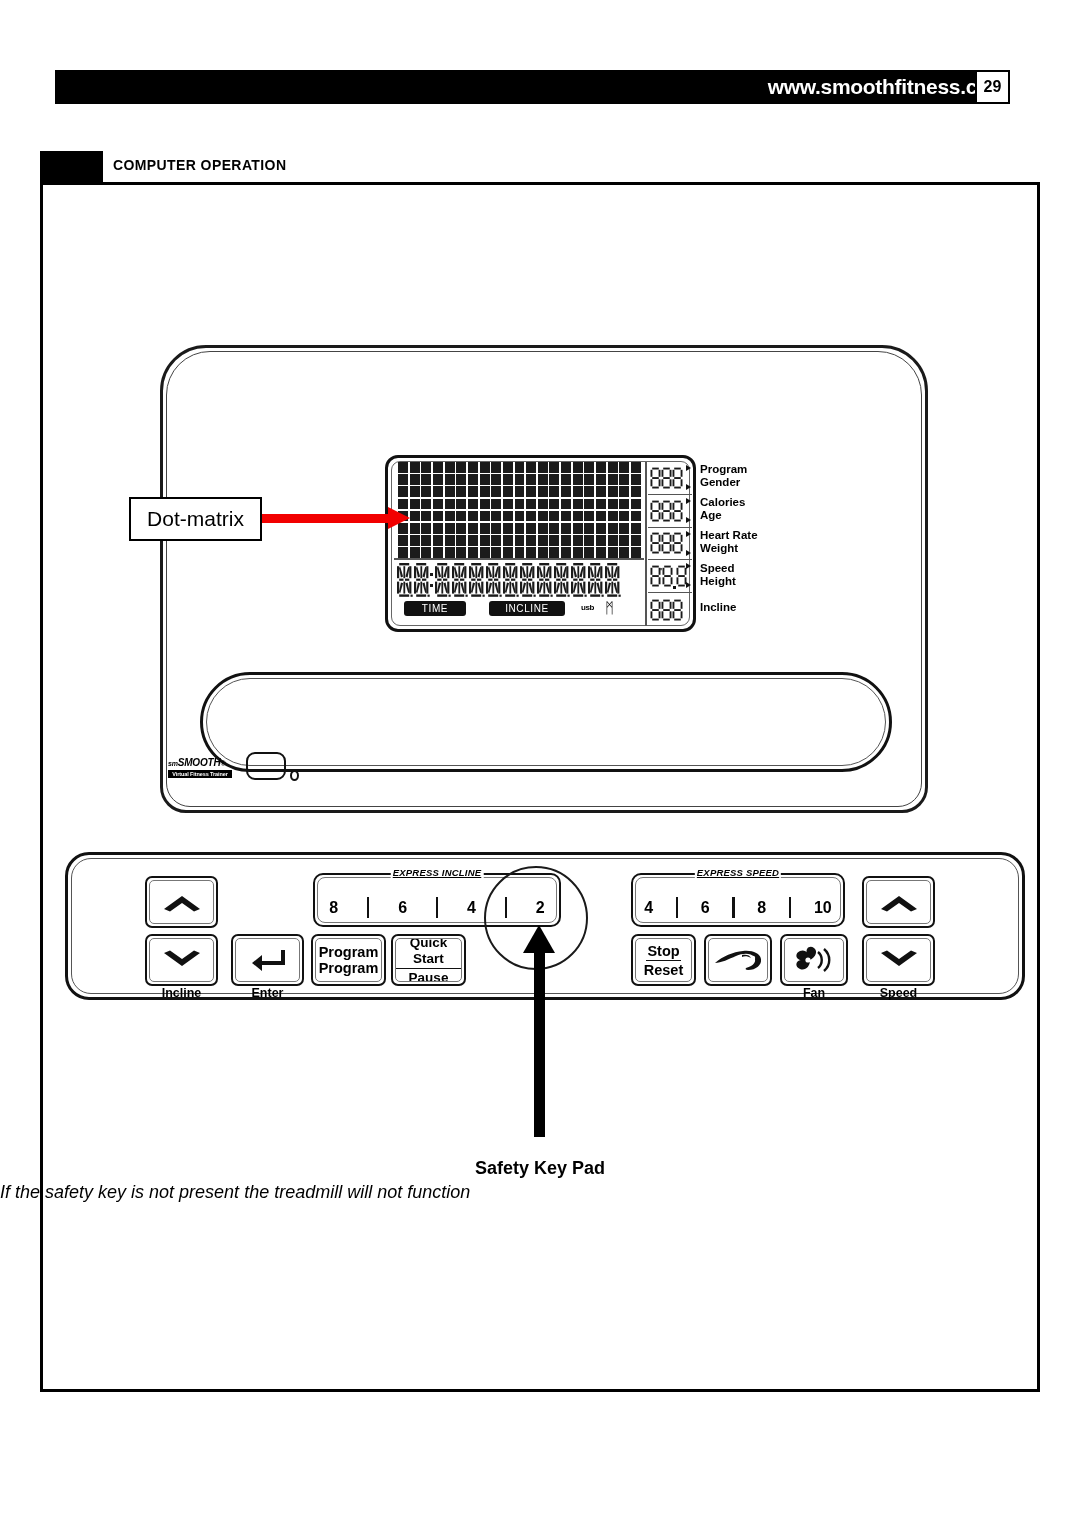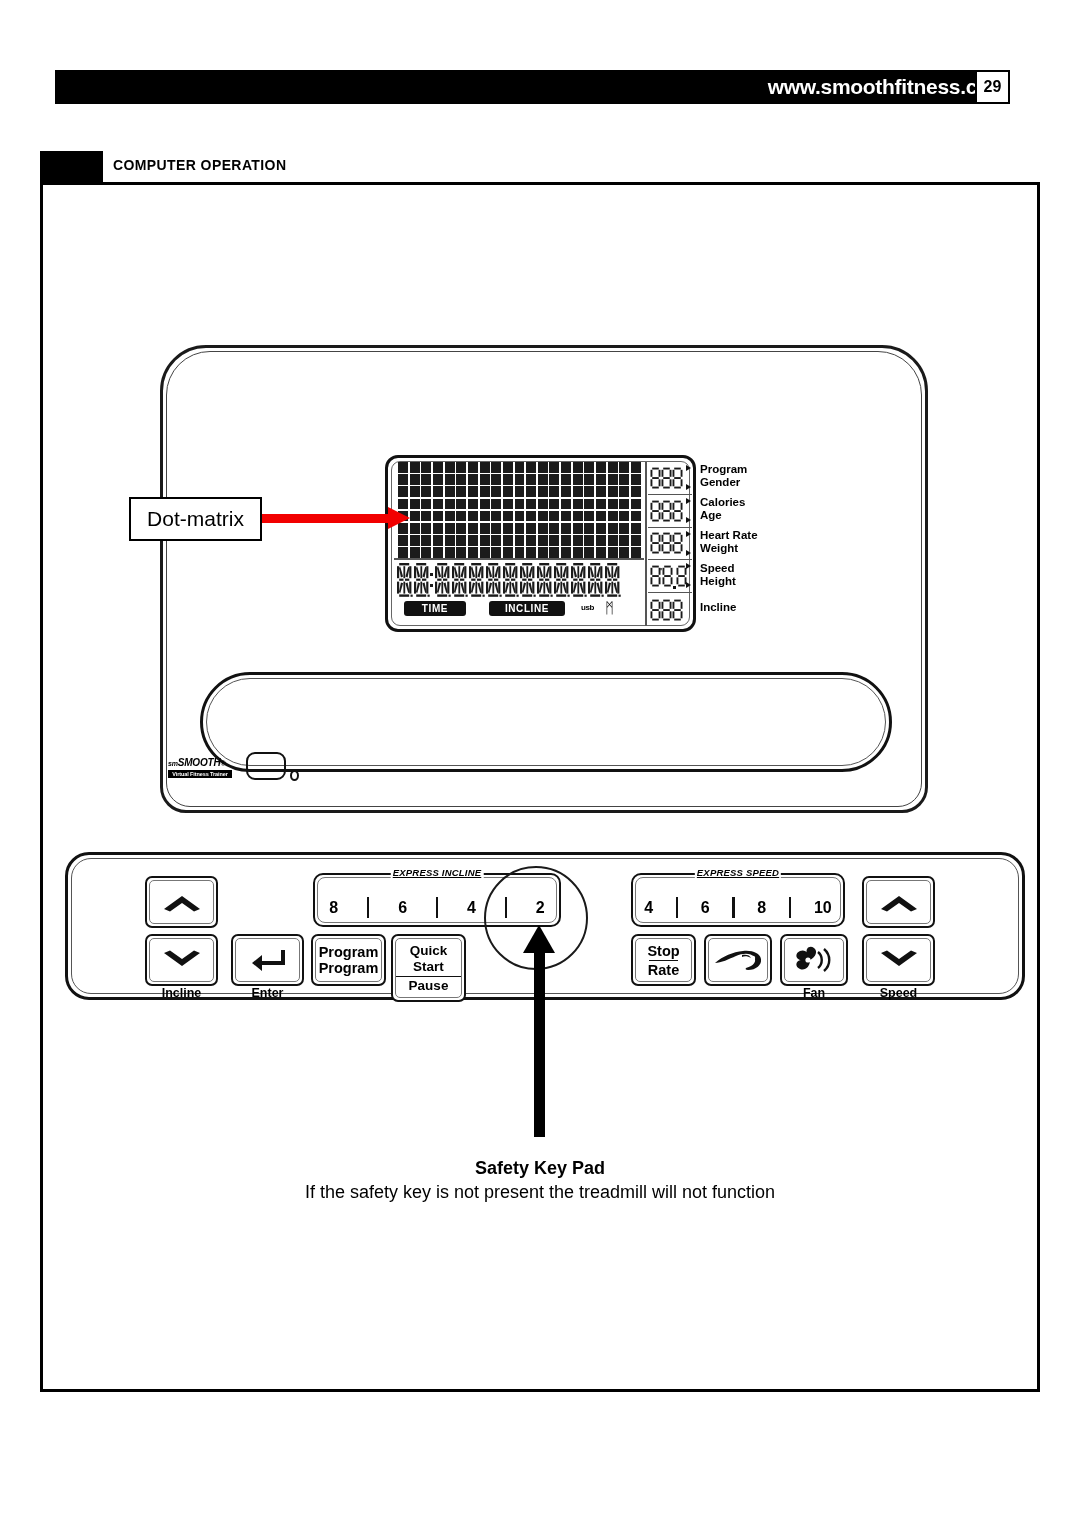--- a/index.html
+++ b/index.html
@@ -63,21 +63,21 @@
   .seg14{width:17px;height:36px;position:relative;flex:0 0 auto;}
   .seg14 svg{display:block;}
   .colon{width:4px;height:36px;position:relative;flex:0 0 auto;}
   .colon b{position:absolute;left:0;width:3px;height:3px;background:#1b1b1b;display:block;}
   .colon b.t{top:11px;} .colon b.b{top:22px;}
 
   .lcd-divider{position:absolute;left:394px;top:558px;width:250px;height:1.5px;background:#555;}
   .lcd-vline{position:absolute;left:645px;top:462px;width:1.5px;height:164px;background:#555;}
 
   .tag{position:absolute;height:15px;background:#111;border-radius:3px;color:#fff;
-       font-size:10px;font-weight:bold;letter-spacing:.6px;display:flex;align-items:center;
+       font-size:10px;font-weight:normal;letter-spacing:.6px;display:flex;align-items:center;
        justify-content:center;}
   .tag.time{left:404px;top:601px;width:62px;}
   .tag.dist{left:489px;top:601px;width:76px;}
   .usb-ico{position:absolute;left:581px;top:603px;font-size:8px;font-weight:bold;
            letter-spacing:-.4px;}
   .bt-ico{position:absolute;left:605px;top:600px;font-size:15px;line-height:15px;}
 
   
   .dstack{position:absolute;left:648px;top:462px;width:44px;height:164px;}
   .drow{position:relative;height:32.8px;border-bottom:1.4px solid #555;box-sizing:border-box;
@@ -140,21 +140,21 @@
   .skey{position:absolute;left:484px;top:866px;width:104px;height:104px;
         border:2px solid #1a1a1a;border-radius:50%;box-sizing:border-box;background:transparent;}
   .up-shaft{position:absolute;left:534px;top:937px;width:11px;height:200px;background:#000;}
   .up-head{position:absolute;left:523px;top:925px;width:0;height:0;
            border-left:16px solid transparent;border-right:16px solid transparent;
            border-bottom:28px solid #000;}
 
   
   .cap-t{position:absolute;left:0;right:0;top:1158px;text-align:center;
          font-size:18px;font-weight:bold;}
-  .cap-s{position:absolute;left:0;right:0;top:1182px;text-align:center;font-size:18px;}
+  .cap-s{position:absolute;left:0;right:0;top:1182px;text-align:left;font-size:18px;font-style:italic;}
 </style>
 </head>
 <body>
 
 <div class="hdr-bar"></div>
 <div class="hdr-url">www.smoothfitness.com</div>
 <div class="hdr-page">29</div>
 
 <div class="sec-box"></div>
 <div class="sec-title">COMPUTER OPERATION</div>
@@ -928,21 +928,21 @@
 </div>
 
 <div class="btn" style="left:311px;top:934px;width:75px;height:52px;">
   <div class="in"></div>
   <div class="btn-lbl">
     <span>Program</span><br>
     <span>Program</span>
   </div>
 </div>
 
-<div class="btn" style="left:391px;top:934px;width:75px;height:68px;">
+<div class="btn" style="left:391px;top:934px;width:75px;height:52px;">
   <div class="in"></div>
   <div class="btn-lbl" style="font-size:13.5px;">
     <span>Quick Start</span>
     <hr style="border:none;border-top:1.5px solid #111;margin:1px 3px;">
     <span>Pause</span>
   </div>
 </div>
 
 <div class="skey"></div>
 <div class="up-shaft"></div>
@@ -960,21 +960,21 @@
       <u></u>
       <span>10</span>
     </div>
 </div>
 
 <div class="btn" style="left:631px;top:934px;width:65px;height:52px;">
   <div class="in"></div>
   <div class="btn-lbl">
     <span>Stop</span>
     <hr style="border:none;border-top:1.5px solid #111;margin:1px 2px;">
-    <span>Rate</span>
+    <span>Reset</span>
   </div>
 </div>
 
 <div class="btn" style="left:704px;top:934px;width:68px;height:52px;">
   <div class="in"></div>
   <svg width="50" height="28" viewBox="0 0 50 28">
     <path d="M2 17 C10 10 20 6 30 5 C39 4 47 7 48 13 C49 19 43 24 35 24
              C33 24 32 23 33 22 C41 20 44 15 41 11 C38 7 30 7 23 10
              C16 13 8 17 2 17 Z" fill="#111"></path>
     <path d="M29 9 C33 8 37 9 38 12 C35 10 31 10 29 11 Z" fill="#111"></path>

